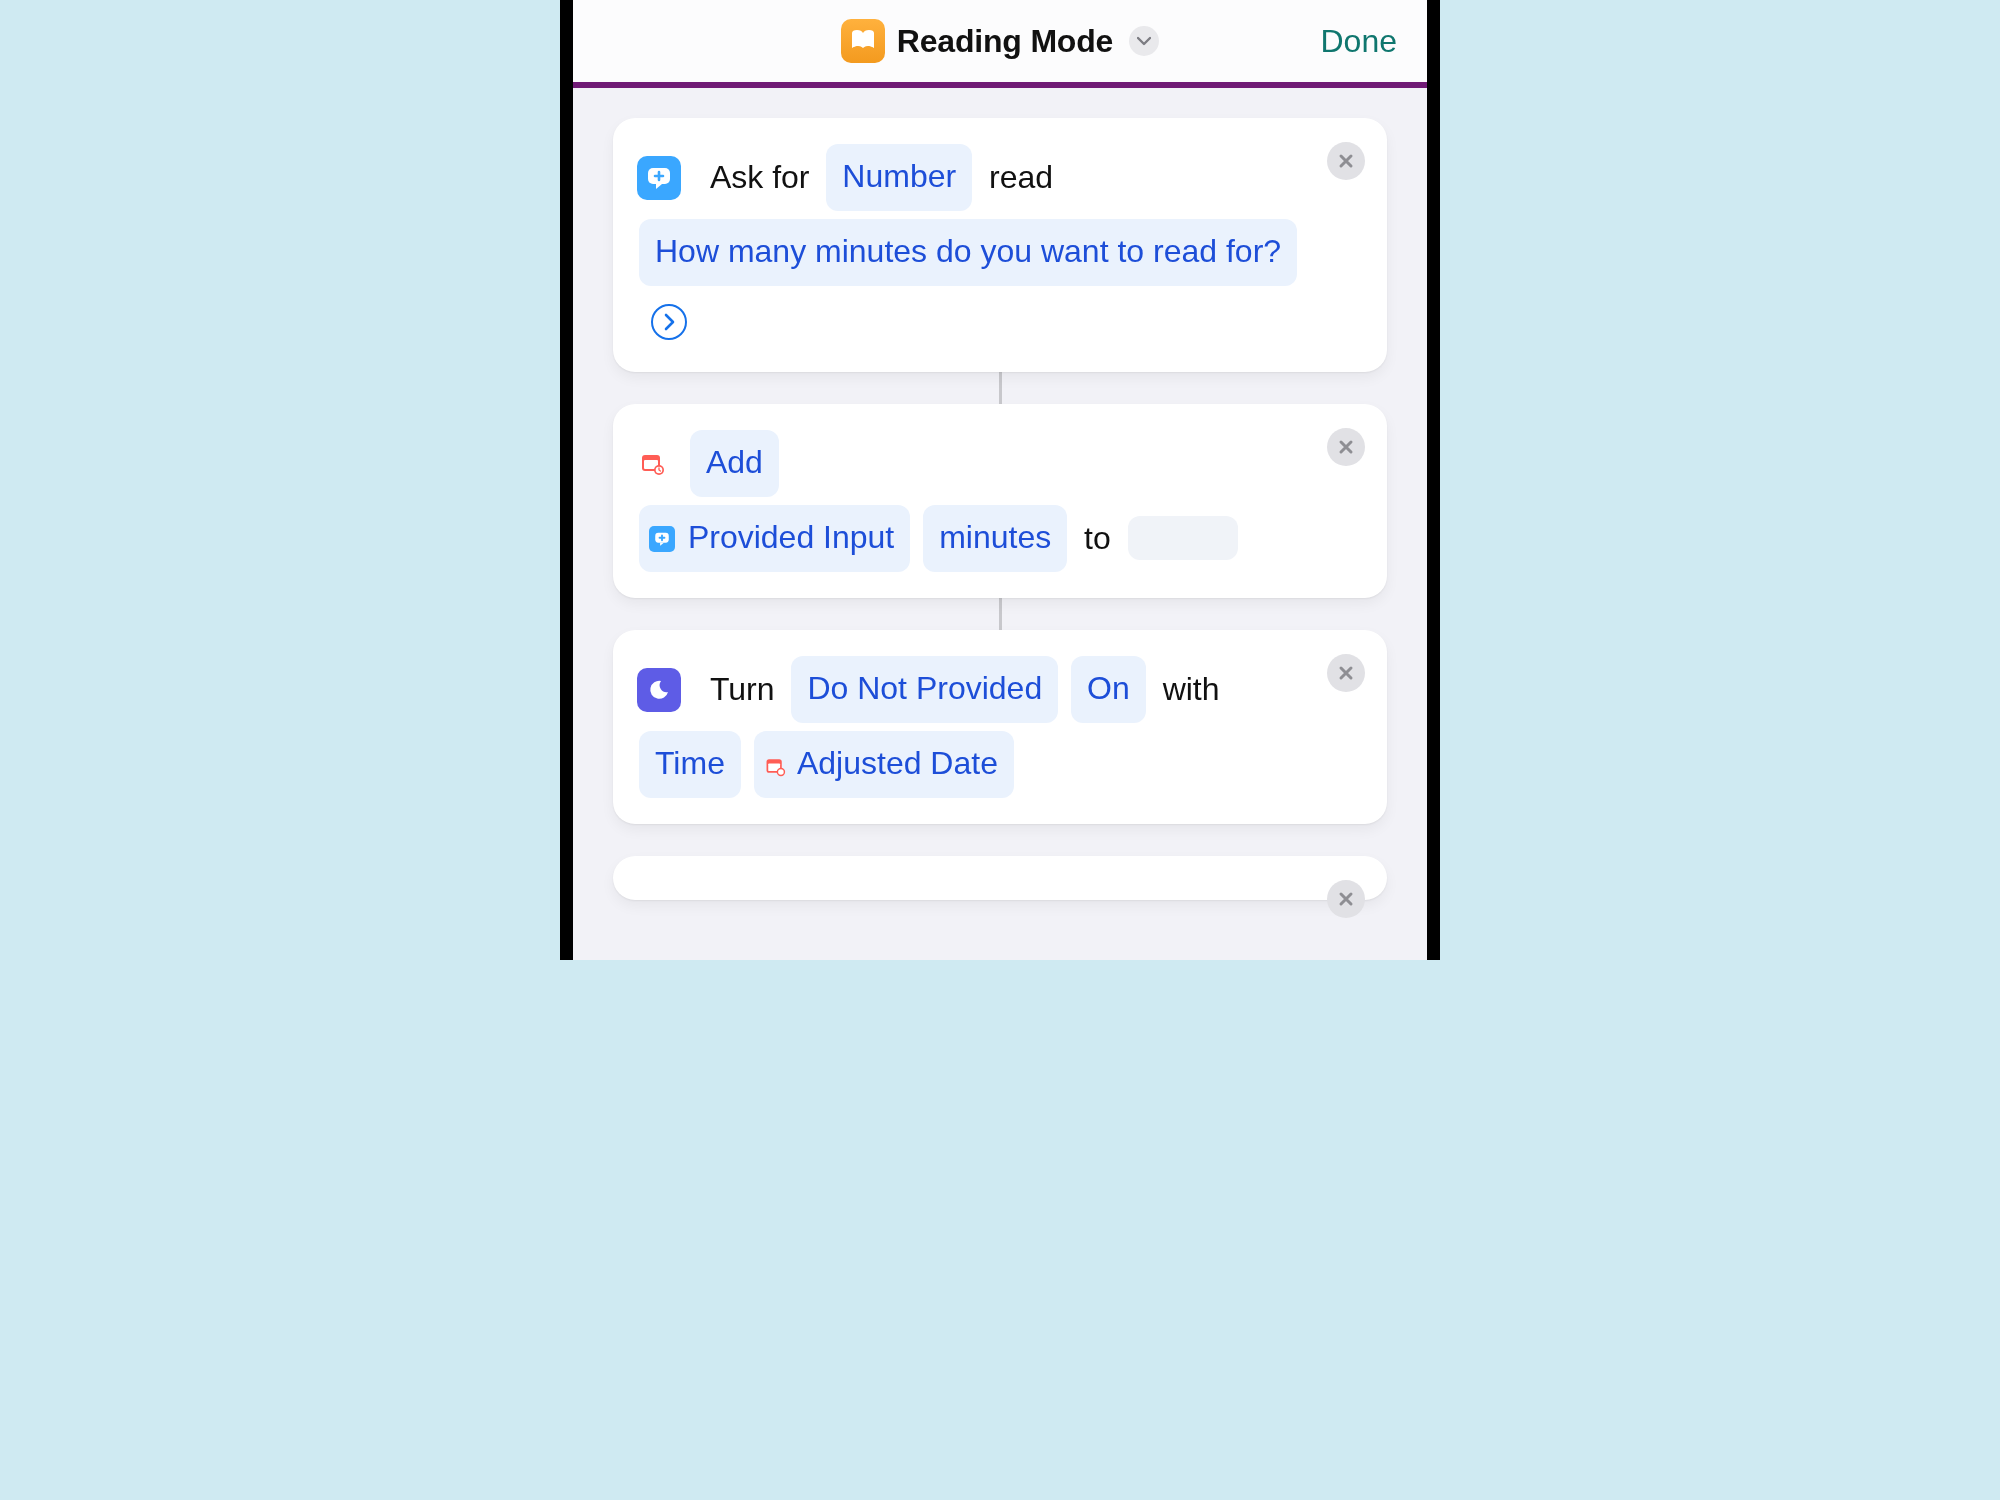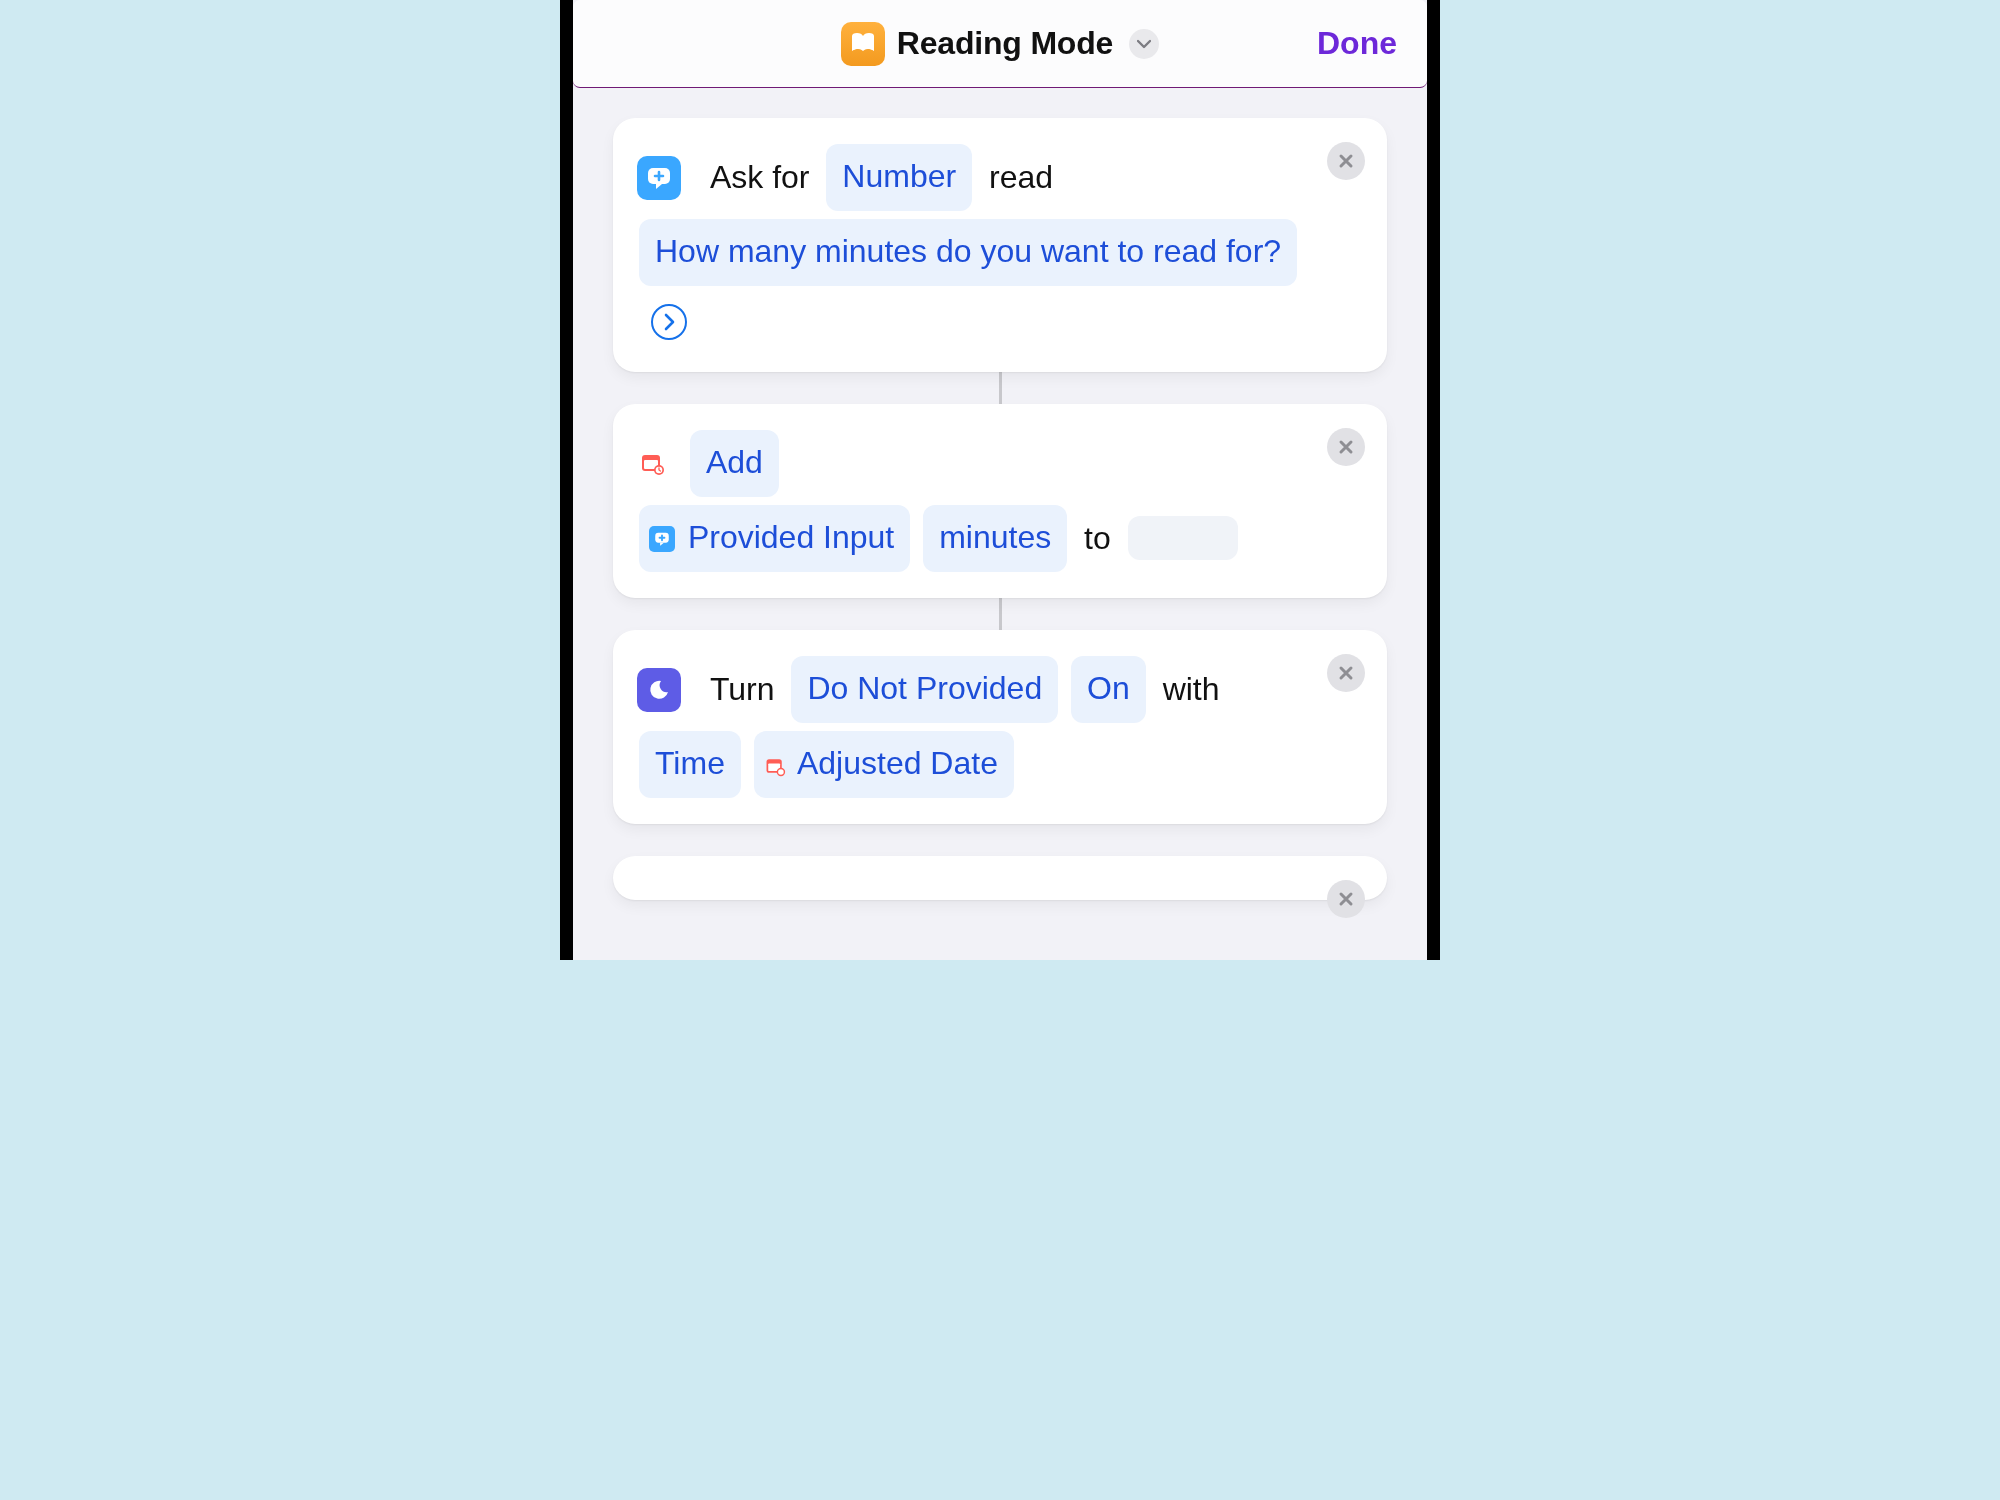--- a/index.html
+++ b/index.html
@@ -18,27 +18,26 @@
     margin-top: 0;
   }
   .screen {
     background: #f2f2f7;
     width: 100%;
     min-height: 960px;
     overflow: hidden;
   }
   .navbar {
     background: #fcfcfd;
-    border-bottom: 1px solid #701a75;
+    border-bottom: 6px solid #701a75;
     height: 88px;
     display: flex;
     align-items: center;
     justify-content: center;
     position: relative;
-    border-radius: 7px;
   }
   .navbar-center {
     display: flex;
     align-items: center;
     gap: 12px;
   }
   .nav-app-icon {
     width: 44px; height: 44px;
     border-radius: 10px;
     background: linear-gradient(180deg,#ffb13d,#f39a1f);
@@ -56,22 +55,22 @@
     border-radius: 50%;
     background: #e9e9ec;
     display: flex; align-items: center; justify-content: center;
     margin-left: 4px;
   }
   .nav-chevron svg { width: 14px; height: 10px; }
   .done-btn {
     position: absolute;
     right: 30px;
     font-size: 32px;
-    font-weight: 700;
-    color: #6d28d9;
+    font-weight: 400;
+    color: #0f766e;
     cursor: pointer;
   }
   .actions {
     padding: 30px 40px 20px 40px;
     display: flex;
     flex-direction: column;
     align-items: stretch;
   }
   .card {
     background: #fff;

